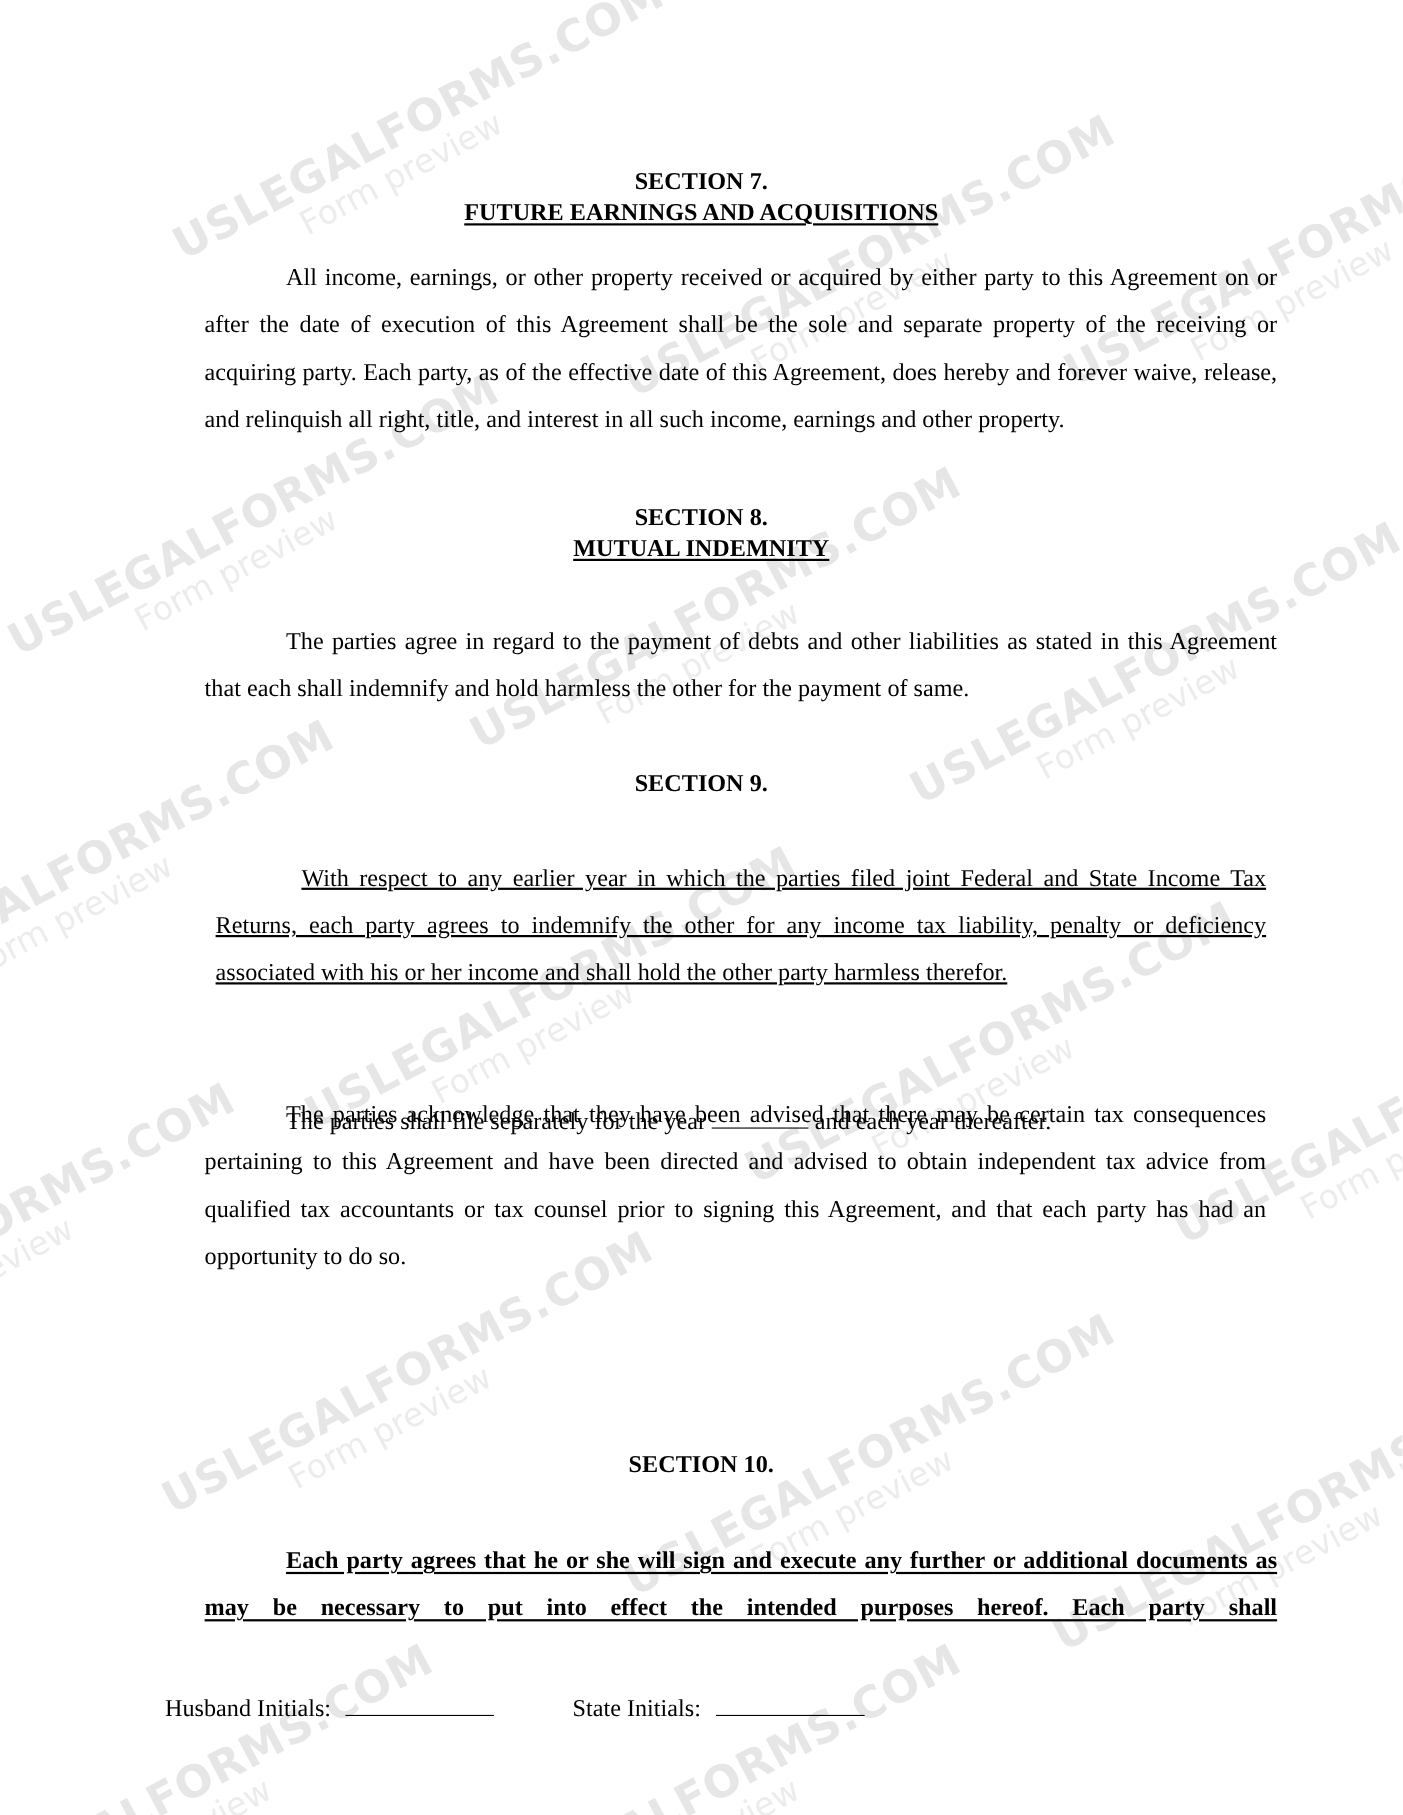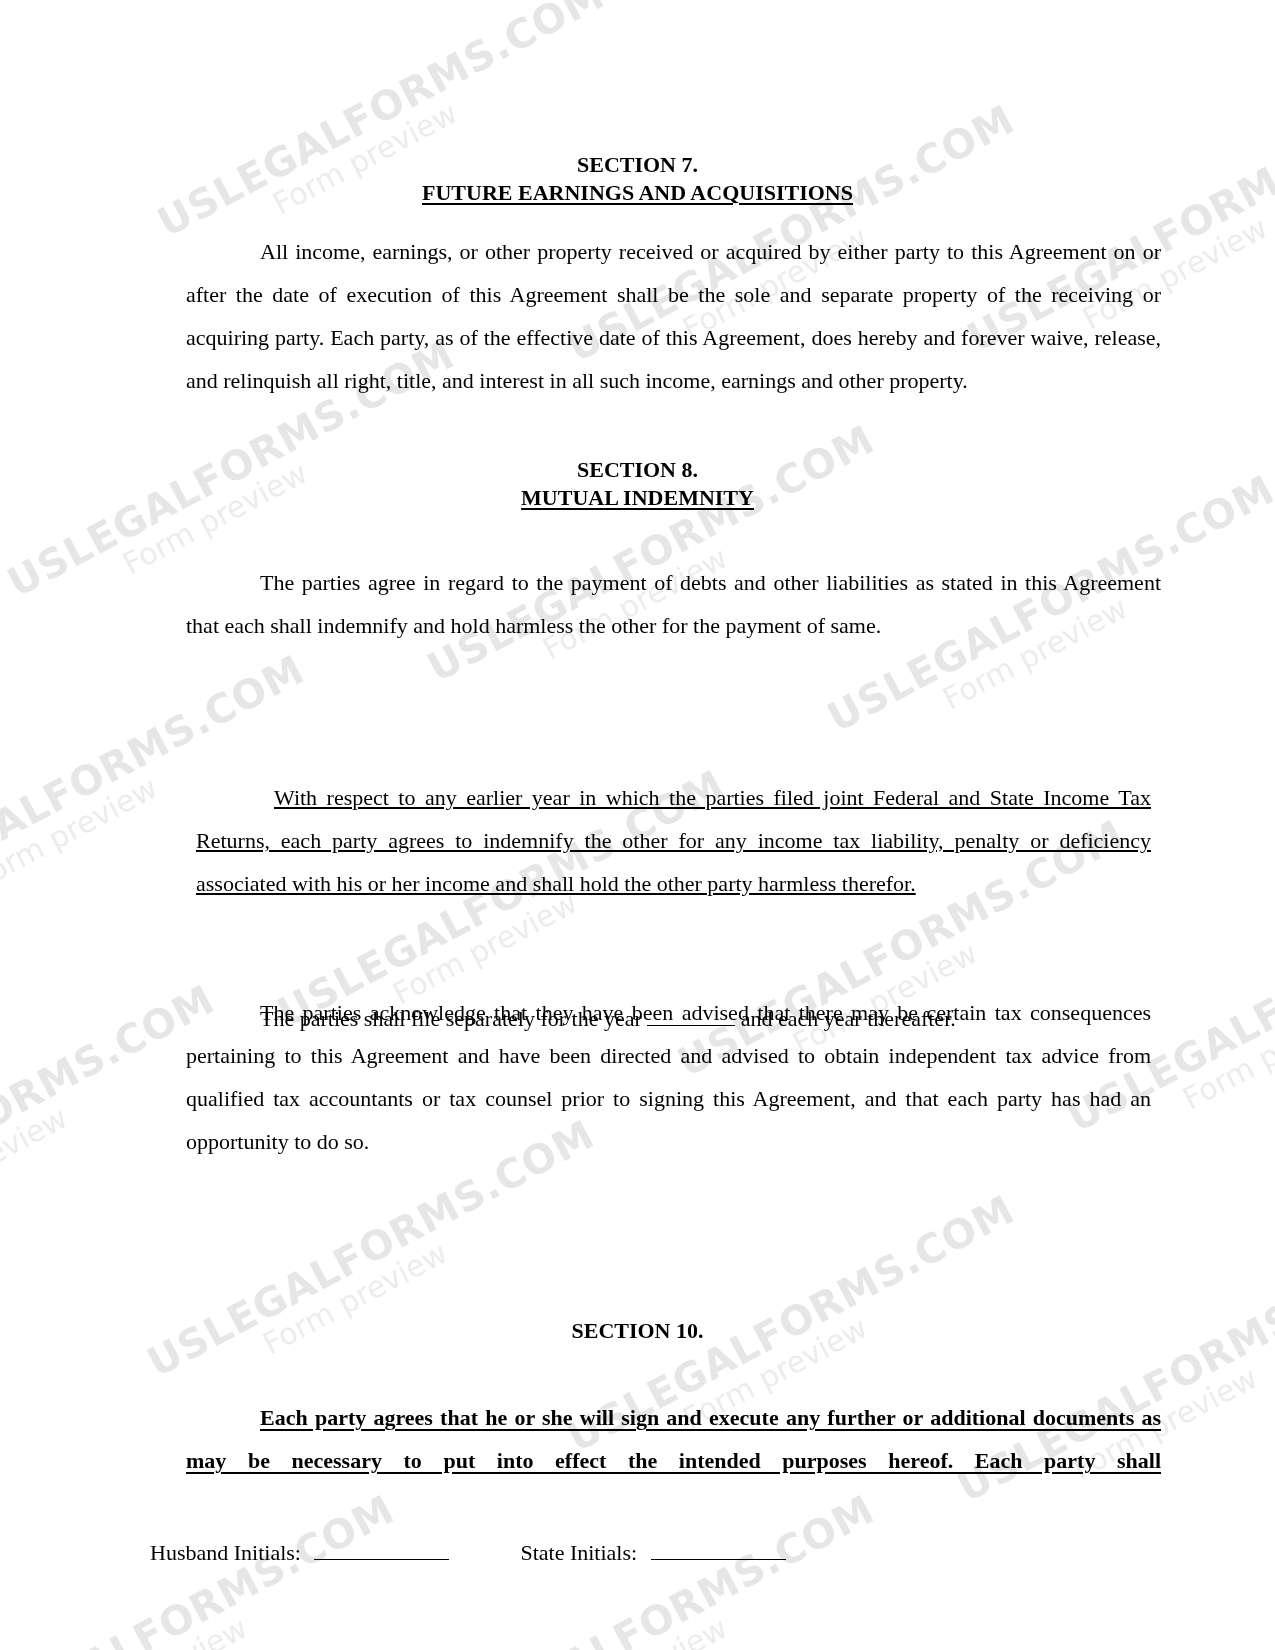--- a/index.html
+++ b/index.html
@@ -101,20 +101,21 @@
     </div>
     <div class="para indent" style="top:230px;">All income, earnings, or other property received or acquired by either party to this Agreement on or after the date of execution of this Agreement shall be the sole and separate property of the receiving or acquiring party.  Each party, as of the effective date of this Agreement, does hereby and forever waive, release, and relinquish all right, title, and interest in all such income, earnings and other property.</div>
 
     <div class="sec-title" style="top:456px;">
       <div>SECTION 8.</div>
       <div class="sub">MUTUAL INDEMNITY</div>
     </div>
     <div class="para indent" style="top:561px;">The parties agree in regard to the payment of debts and other liabilities as stated in this Agreement that each shall indemnify and hold harmless the other for the payment of same.</div>
 
     <div class="sec-title" style="top:698px;">
+      <div>SECTION 9.</div>
     </div>
     <div class="para indent" style="top:776px; left:10px; width:955px; text-indent:78px;text-decoration:underline;">With respect to any earlier year in which the parties filed joint Federal and State Income Tax Returns, each party agrees to indemnify the other for any income tax liability, penalty or deficiency associated with his or her income and shall hold the other party harmless therefor.</div>
     <div class="para" style="top:997px; padding-left:74px; width:901px;">
       <span>The parties shall file separately for the year</span>
       <span class="blank" style="width:88px;"></span>
       <span>and each year thereafter.</span>
     </div>
     <div class="para indent" style="top:991px; width:965px;">The parties acknowledge that they have been advised that there may be certain tax consequences pertaining to this Agreement and have been directed and advised to obtain independent tax advice from qualified tax accountants or tax counsel prior to signing this Agreement, and that each party has had an opportunity to do so.</div>
 
     <div class="sec-title" style="top:1317px;">

